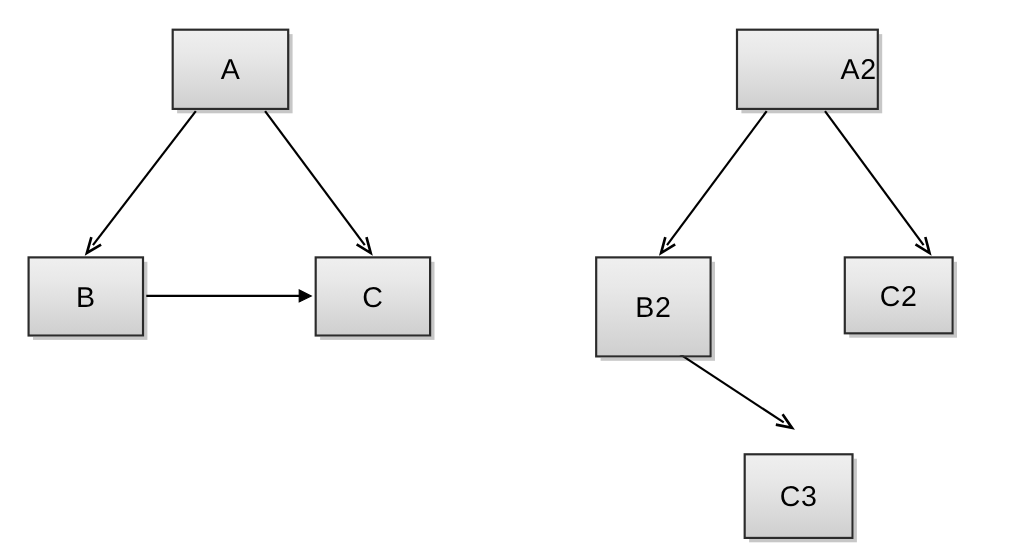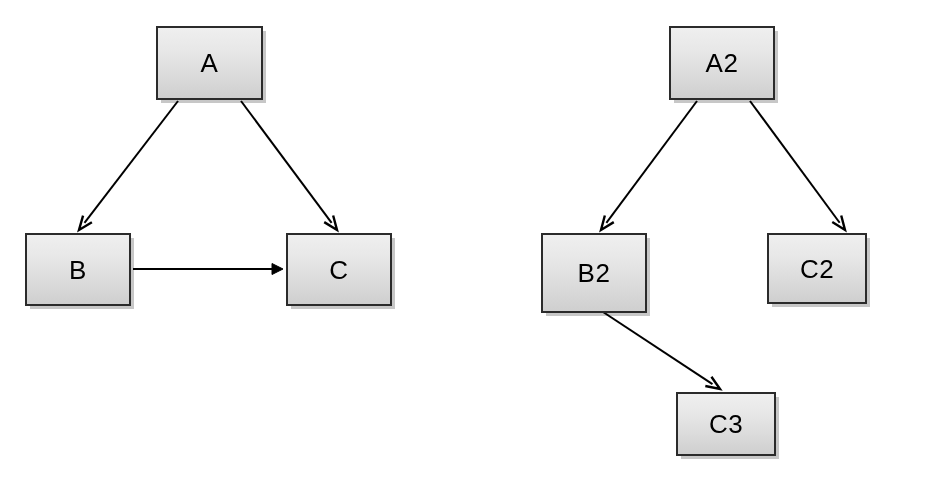--- a/index.html
+++ b/index.html
@@ -80,26 +80,26 @@
   <div id="node-layer">
       <div class="node" style="left: 156px; top: 26px; width: 107px; height: 74px;">
         <span class="node-label">A</span>
       </div>
       <div class="node" style="left: 25px; top: 233px; width: 106px; height: 73px;">
         <span class="node-label">B</span>
       </div>
       <div class="node" style="left: 286px; top: 233px; width: 106px; height: 73px;">
         <span class="node-label">C</span>
       </div>
-      <div class="node" style="left: 669px; top: 26px; width: 106px; height: 74px;">
+      <div class="node" style="left: 669px; top: 26px; width: 130px; height: 74px; justify-content: flex-end;">
         <span class="node-label">A2</span>
       </div>
-      <div class="node" style="left: 541px; top: 233px; width: 106px; height: 80px;">
+      <div class="node" style="left: 541px; top: 233px; width: 106px; height: 92px;">
         <span class="node-label">B2</span>
       </div>
       <div class="node" style="left: 767px; top: 233px; width: 100px; height: 71px;">
         <span class="node-label">C2</span>
       </div>
-      <div class="node" style="left: 676px; top: 392px; width: 100px; height: 64px;">
+      <div class="node" style="left: 676px; top: 412px; width: 100px; height: 78px;">
         <span class="node-label">C3</span>
       </div>
     </div>
 </div>
 
 </body></html>

